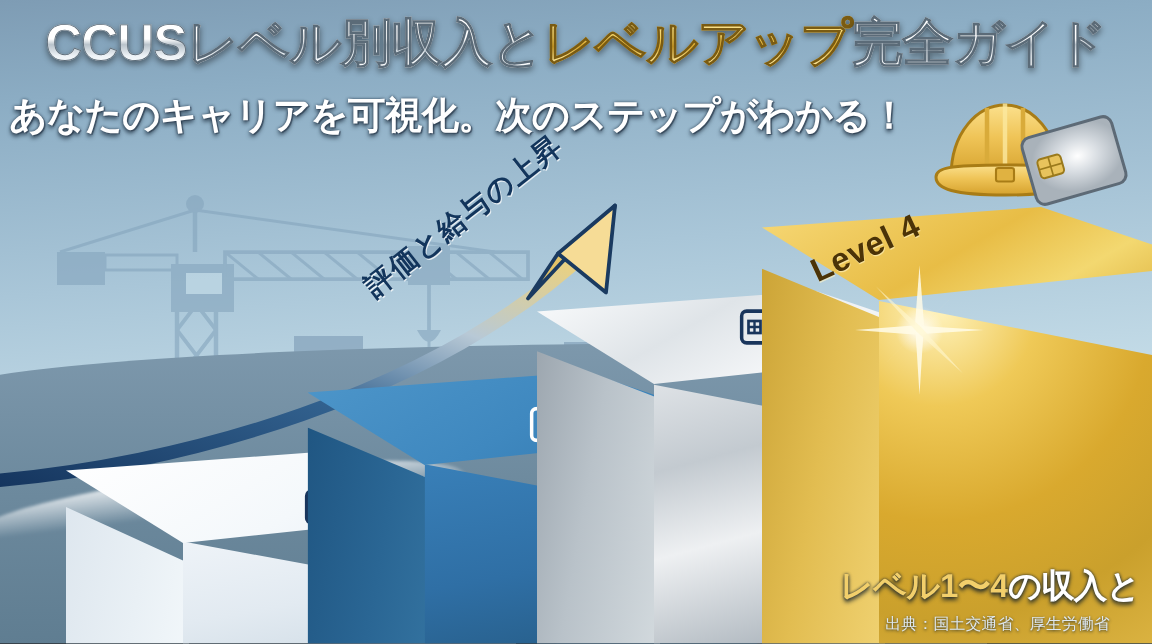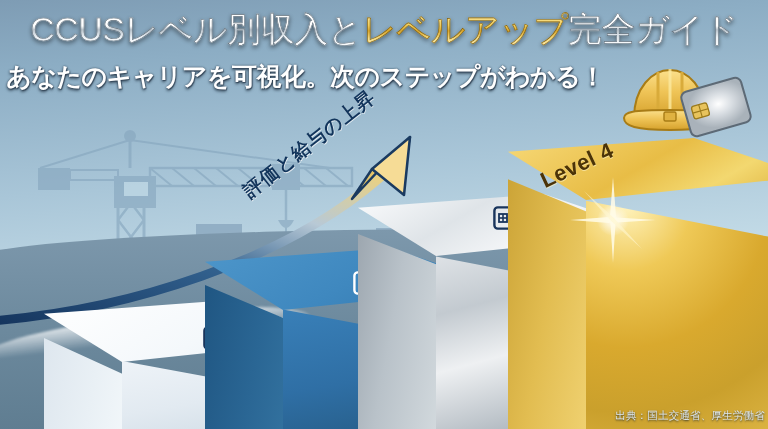--- a/index.html
+++ b/index.html
@@ -141,21 +141,21 @@
     letter-spacing:1px;
   }
 
   
   #helmet { position:absolute; left:620px; top:60px; width:100px; height:78px; }
   #hcard  { position:absolute; left:683px; top:82px; width:66px; height:50px; transform:rotate(-16deg); }
 
   
   #headline {
     position:absolute; left:0; top:12px; width:768px; text-align:center;
-    font-size:34px; font-weight:normal; line-height:1.05; white-space:nowrap;
+    font-size:34px; font-weight:bold; line-height:1.05; white-space:nowrap;
     letter-spacing:-.5px;
   }
   #headline .silver {
     background: linear-gradient(180deg,#ffffff 0%, #ffffff 42%, #b9c3cb 52%, #eef3f7 72%, #ffffff 100%);
     -webkit-background-clip:text; background-clip:text; color:transparent;
     -webkit-text-stroke:0.6px #5b6b78;
     filter: drop-shadow(0 2px 2px rgba(0,0,0,.45));
   }
   #headline .gold {
     background: linear-gradient(180deg,#fff0b6 0%, #f2cf5e 40%, #d8a62c 55%, #f6dd86 75%, #ffe9a8 100%);
@@ -169,21 +169,21 @@
     letter-spacing:-.5px;
     text-shadow: 0 0 2px rgba(40,60,80,.9), 0 2px 3px rgba(20,35,50,.75), 1px 1px 0 rgba(90,110,130,.8);
   }
 
   
   #caption { position:absolute; right:8px; bottom:24px; text-align:right; white-space:nowrap; }
   #caption .line { font-size:22px; font-weight:bold; line-height:1.22; letter-spacing:-.3px; }
   #caption .w { color:#ffffff; text-shadow:0 0 2px rgba(20,35,50,.95), 0 2px 3px rgba(10,25,40,.8); }
   #caption .g { color:#f2cf6b; text-shadow:0 0 2px rgba(20,35,50,.95), 0 2px 3px rgba(10,25,40,.8); }
   #source {
-    position:absolute; right:3px; bottom:6px;
+    position:absolute; right:28px; bottom:6px;
     font-size:10.5px; color:#dfe8ef; white-space:nowrap; letter-spacing:.2px;
     text-shadow:0 1px 2px rgba(10,25,40,.85);
   }
 </style>
 </head>
 <body>
 
 <div id="stage">
 
   <div class="city">
@@ -362,16 +362,19 @@
       <line x1="17" y1="18" x2="17" y2="31" stroke="#9b7a1c" stroke-width="1.1"></line>
     </svg>
   </div>
 
   <div id="headline">
     <span class="silver">CCUSレベル別収入と</span><span class="gold">レベルアップ</span><span class="silver">完全ガイド</span>
   </div>
   <div id="subhead">あなたのキャリアを可視化。次のステップがわかる！</div>
 
   <div id="caption">
+    <div class="line">
+      <span class="g">レベル1〜4</span><span class="w">の収入と</span>
+    </div>
   </div>
   <div id="source">出典：国土交通省、厚生労働省</div>
 
 </div>
 
 </body></html>

